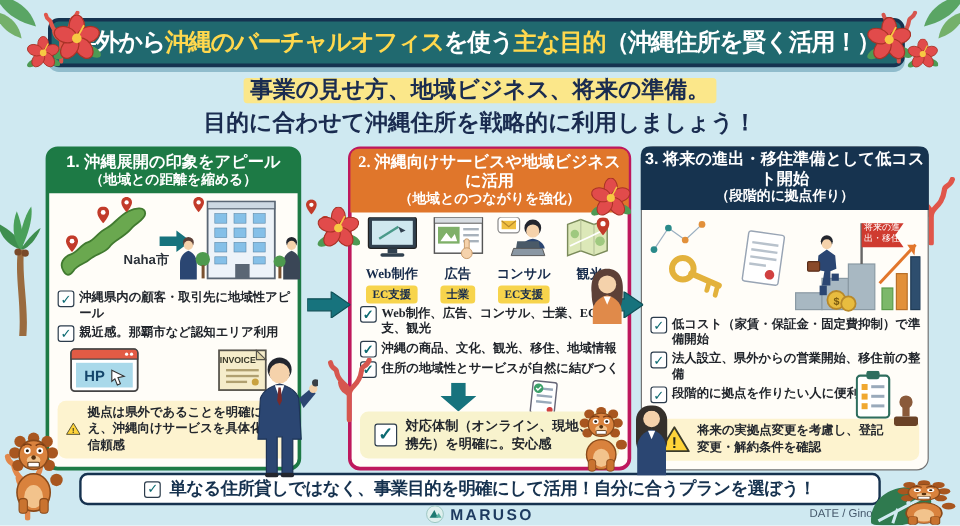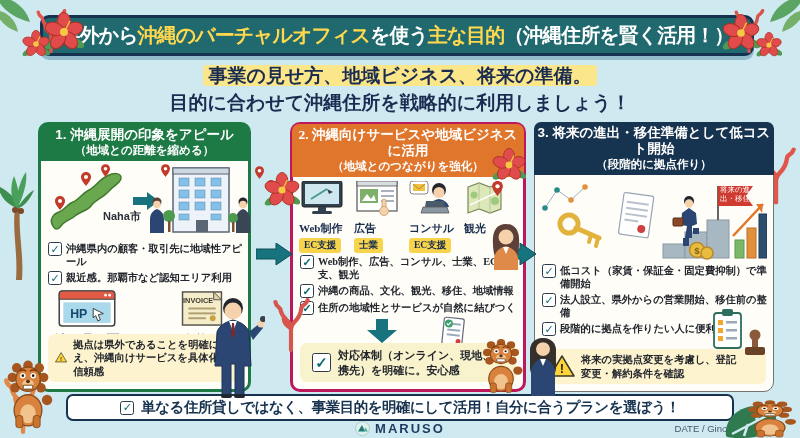--- a/index.html
+++ b/index.html
@@ -49,21 +49,21 @@
   .naha-label{position:absolute;left:58px;top:47px;font-size:11px;font-weight:bold;color:#2a3038;}
   .illus3{position:relative;height:86px;margin:1px 2px 0;}
   .flag-label{position:absolute;left:181px;top:10px;width:34px;font-size:7.5px;font-weight:normal;color:#fff;
               line-height:8.5px;text-align:center;}
 
   .mini-cards{display:flex;justify-content:space-between;padding:4px 9px 0;}
   .mini{text-align:center;width:74px;}
   .mini-label{font-size:13px;font-weight:normal;color:#1c2e4a;margin-top:0;}
 
   .services{display:flex;padding:4px 0 0 6px;}
-  .service{width:55px;}
+  .service{width:55px;text-align:center;}
   .service-label{font-size:11px;font-weight:bold;color:#182c4c;line-height:12px;margin-top:1px;}
   .service-badge{display:inline-block;background:#f7d44c;border-radius:3px;font-size:9.5px;font-weight:bold;
                  color:#182c4c;padding:1px 5px;margin-top:2px;}
   .arrow-row{position:relative;height:30px;}
 
   
   .bottom-bar{position:absolute;left:66px;top:394px;width:668px;height:27px;background:#fff;
               border:2.5px solid #16324f;border-radius:7px;display:flex;align-items:center;justify-content:center;
               gap:7px;z-index:4;box-sizing:border-box;}
   .bottom-bar .msg{font-size:14.5px;font-weight:bold;color:#16324f;letter-spacing:-0.5px;white-space:nowrap;}

